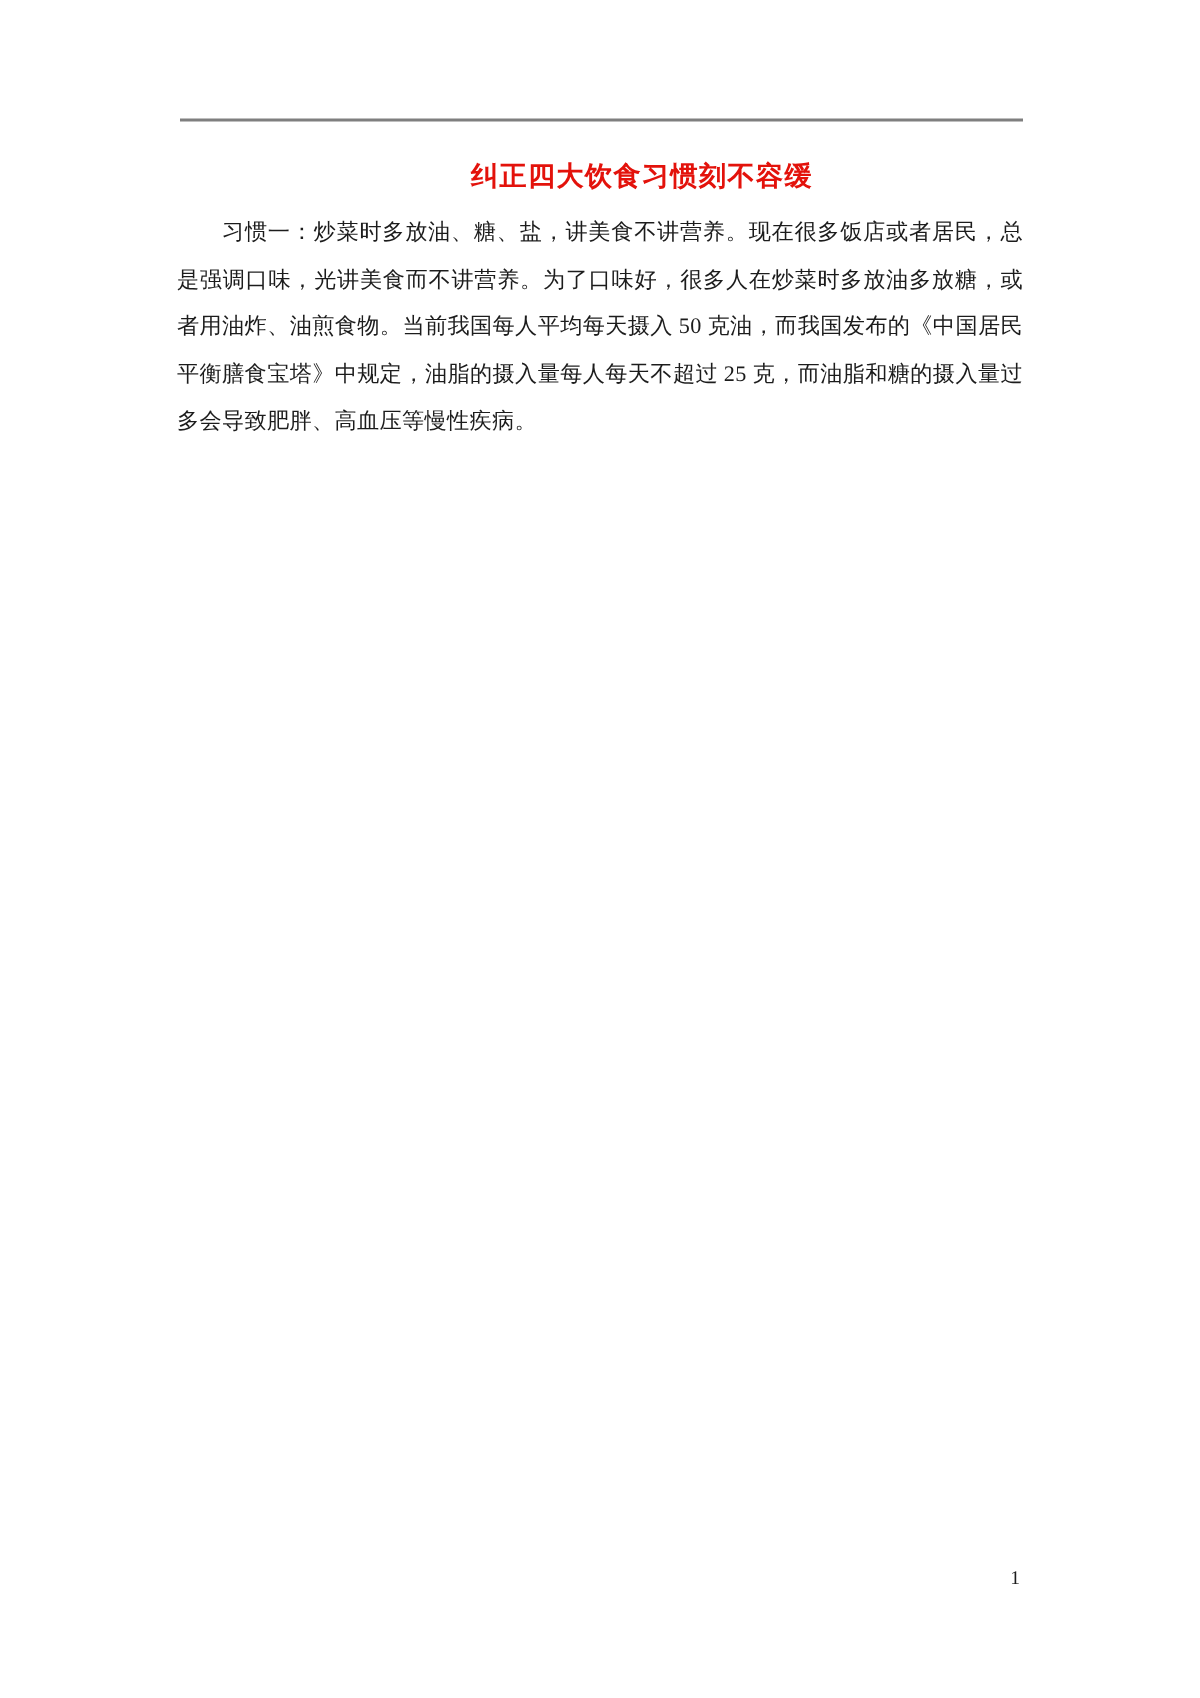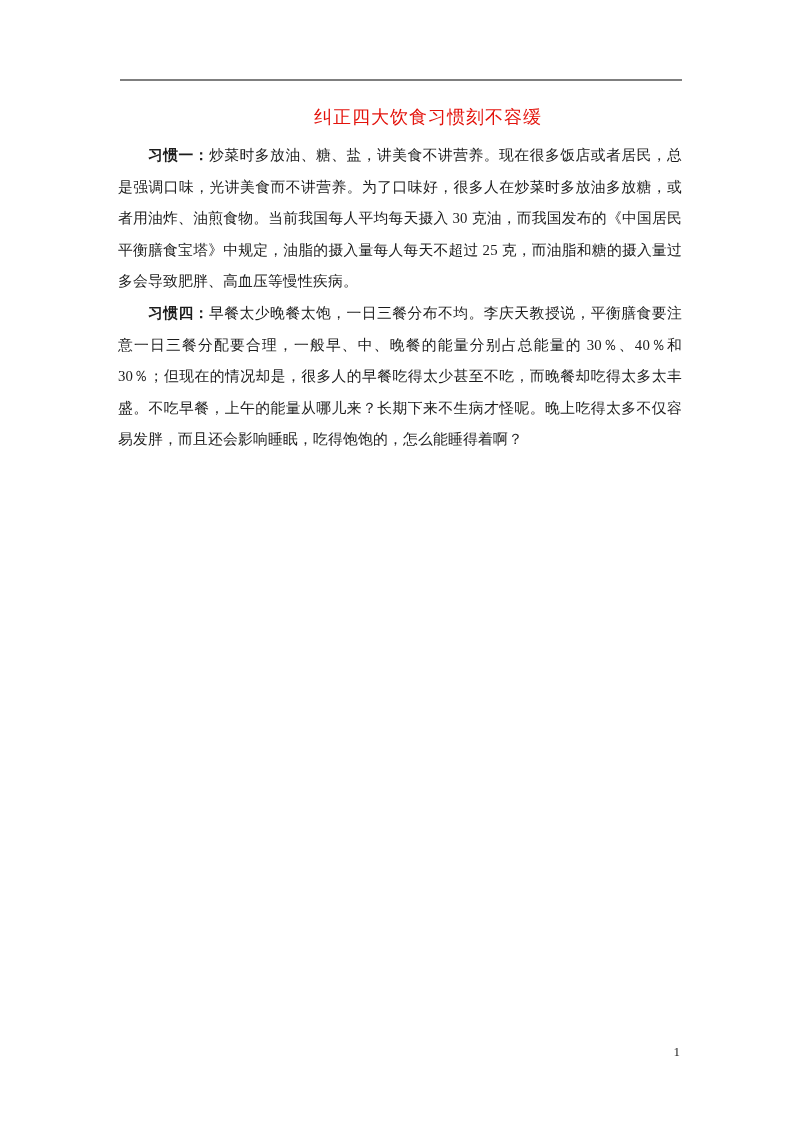--- a/index.html
+++ b/index.html
@@ -29,35 +29,35 @@
     top: 100px;
     left: 118px;
     width: 564px;
   }
   .doc-title {
     margin: 0 0 6px 0;
     padding-left: 56px;           
     text-align: center;
     font-size: 18px;
     line-height: 34px;
-    font-weight: normal;
+    font-weight: bold;
     color: #e3120b;
     letter-spacing: 1px;
   }
   .para {
     margin: 0;
     font-size: 14.8px;
     line-height: 31.6px;
     text-align: justify;
     text-justify: inter-ideograph;
     text-indent: 30px;
     letter-spacing: 0.2px;
   }
   .lead {
-    font-weight: bold;
+    font-weight: normal;
   }
   .page-number {
     position: absolute;
     top: 1044px;
     right: 120px;
     font-size: 13px;
     line-height: 16px;
     color: #1c1c1c;
   }
 </style>
@@ -65,24 +65,23 @@
 <body>
 
 <div class="page">
 
   <div class="header-rule"></div>
 
   <div class="content">
 
     <h1 class="doc-title">纠正四大饮食习惯刻不容缓</h1>
 
-    <p class="para"><span class="lead">习惯一：</span><span>炒菜时多放油、糖、盐，讲美食不讲营养。现在很多饭店或者居民，总是强调口味，光讲美食而不讲营养。为了口味好，很多人在炒菜时多放油多放糖，或者用油炸、油煎食物。当前我国每人平均每天摄入 30 克油，而我国发布的《中国居民平衡膳食宝塔》中规定，油脂的摄入量每人每天不超过 25 克，而油脂和糖的摄入量过多会导致肥胖、高血压等慢性疾病。</span></p>
+    <p class="para"><span class="lead">习惯一：</span><span>炒菜时多放油、糖、盐，讲美食不讲营养。现在很多饭店或者居民，总是强调口味，光讲美食而不讲营养。为了口味好，很多人在炒菜时多放油多放糖，或者用油炸、油煎食物。当前我国每人平均每天摄入 50 克油，而我国发布的《中国居民平衡膳食宝塔》中规定，油脂的摄入量每人每天不超过 25 克，而油脂和糖的摄入量过多会导致肥胖、高血压等慢性疾病。</span></p>
 
 
 
 
-    <p class="para"><span class="lead">习惯四：</span><span>早餐太少晚餐太饱，一日三餐分布不均。李庆天教授说，平衡膳食要注意一日三餐分配要合理，一般早、中、晚餐的能量分别占总能量的 30％、40％和 30％；但现在的情况却是，很多人的早餐吃得太少甚至不吃，而晚餐却吃得太多太丰盛。不吃早餐，上午的能量从哪儿来？长期下来不生病才怪呢。晚上吃得太多不仅容易发胖，而且还会影响睡眠，吃得饱饱的，怎么能睡得着啊？</span></p>
 
   </div>
 
   <div class="page-number">1</div>
 
 </div>
 
 </body></html>

